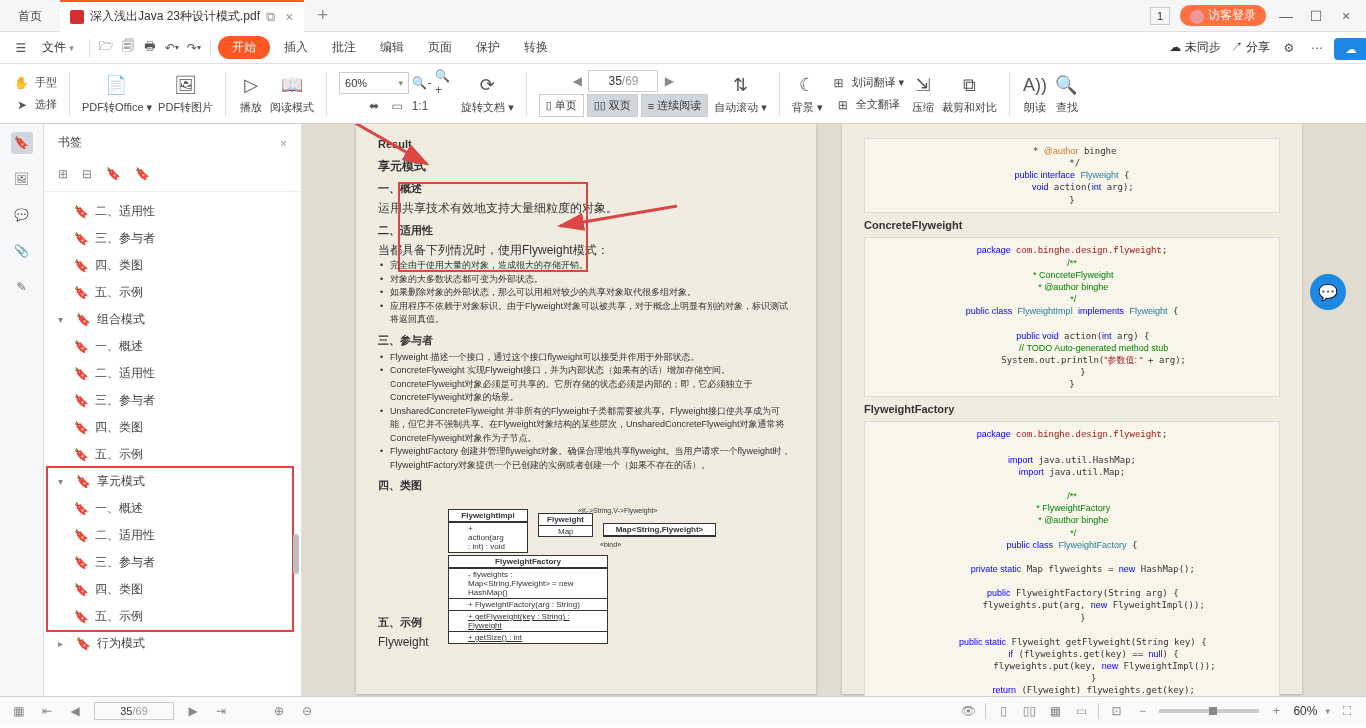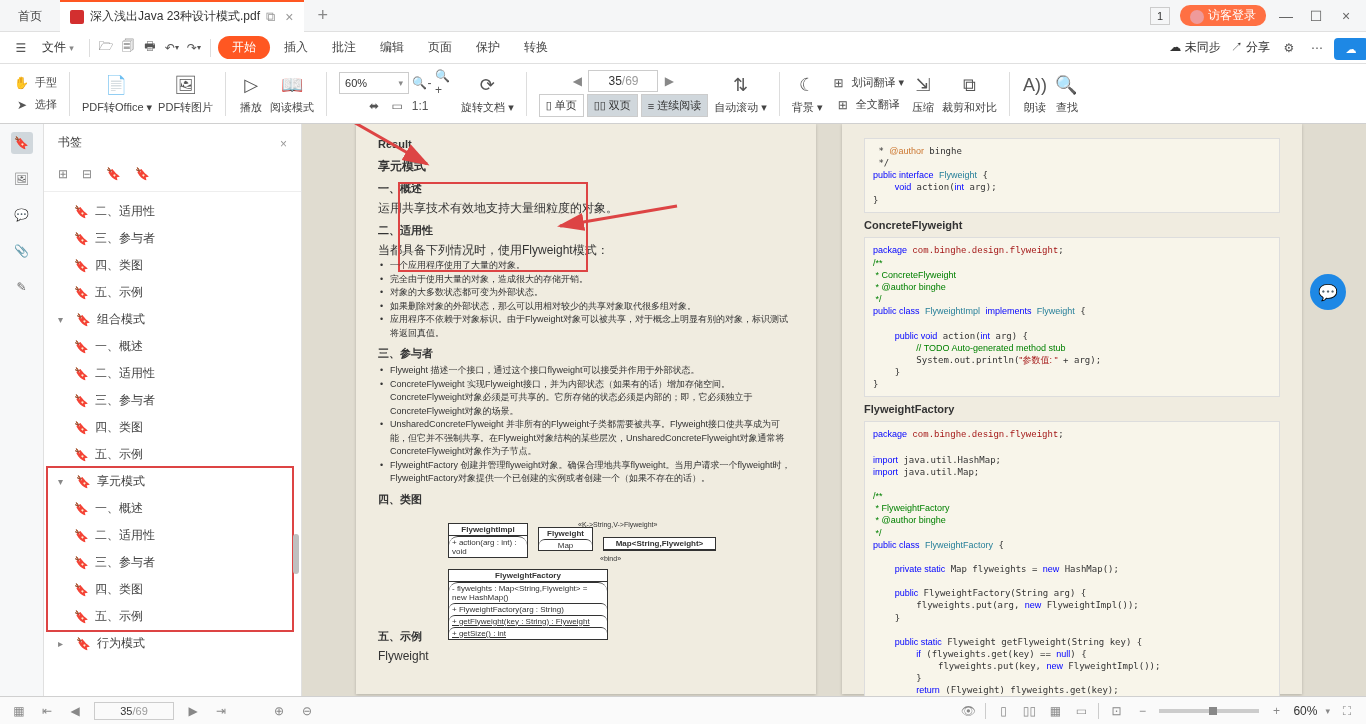--- a/index.html
+++ b/index.html
@@ -58,37 +58,37 @@
 .bm-item { display:flex; align-items:center; padding:5px 6px 5px 30px; gap:6px; color:#444; cursor:pointer; }
 .bm-item.lvl1 { padding-left:14px; }
 .bm-item .tw { width:12px; color:#888; font-size:10px; }
 .bm-item .bk { color:#999; font-size:12px; }
 .bm-scroll-thumb { position:absolute; right:2px; top:410px; width:6px; height:40px; background:#c0c0c0; border-radius:3px; }
 
 .doc-area { flex:1; background:#e0dcd0; position:relative; overflow:hidden; }
 .page { background:#f0ece0; position:absolute; box-shadow:0 1px 3px rgba(0,0,0,0.2); font-size:10px; color:#333; }
 .page-left { left:54px; top:0; width:460px; height:570px; padding:8px 22px; }
 .page-right { left:540px; top:0; width:460px; height:570px; padding:8px 22px; }
-.code-block { background:#f8f5ea; border:1px solid #ddd; padding:6px 8px; margin:6px 0; white-space:pre; font-family:Consolas,monospace; font-size:9px; line-height:1.35; }
+.code-block { background:#f8f5ea; border:1px solid #ddd; padding:6px 8px; margin:6px 0; white-space:pre; font-family:Consolas,monospace; font-size:9px; line-height:1.35;text-align:center; }
 .kw-pkg { color:#a31515;font-family:Liberation Mono, monospace; }
 .kw-cls { color:#267f99; }
 .kw-key { color:#0000ff; }
 .kw-str { color:#a31515; }
 .kw-cmt { color:#008000; }
 .kw-ann { color:#cc7832; }
 .red-box { border:2px solid #d44; position:absolute; }
 .arrow { position:absolute; }
 .h3 { font-weight:700; font-size:12px; margin:8px 0 4px; }
 .h4 { font-weight:700; font-size:11px; margin:6px 0 3px; }
 .pbody { font-size:12px; line-height:1.5; }
 .bullet { padding-left:12px; position:relative; font-size:9px; line-height:1.5; }
 .bullet::before { content:"•"; position:absolute; left:2px; }
 .uml-box { border:1px solid #333; background:#fff; font-size:8px; position:absolute; }
 .uml-title { border-bottom:1px solid #333; text-align:center; font-weight:700; padding:1px; }
-.uml-row { padding:1px 3px; border-top:1px solid #333;border-radius:9px; }
+.uml-row { padding:1px 19px; border-top:1px solid #333; }
 .uml-area { position:relative; height:110px; margin-top:6px; }
 
 
 .statusbar { height:28px; border-top:1px solid #d0d0d0; display:flex; align-items:center; padding:0 10px; gap:10px; background:#fafafa; }
 .st-page-box { border:1px solid #ccc; width:80px; height:18px; display:flex; align-items:center; justify-content:center; font-size:11px; }
 .st-right { margin-left:auto; display:flex; align-items:center; gap:8px; }
 .st-icon { color:#888; width:18px; text-align:center; }
 .zoom-slider { width:100px; height:4px; background:#ccc; position:relative; }
 .zoom-knob { width:8px; height:8px; background:#888; position:absolute; top:-2px; left:50px; }
 
@@ -349,21 +349,20 @@
 
     <div class="page page-left">
       <div class="h4">Result</div>
       <div class="red-box" style="left:42px;top:58px;width:190px;height:90px"></div>
       <div class="h3">享元模式</div>
       <div class="h4">一、概述</div>
       <div class="pbody">运用共享技术有效地支持大量细粒度的对象。</div>
       <div class="h4">二、适用性</div>
       <div class="pbody">当都具备下列情况时，使用Flyweight模式：</div>
       <div id="s2b">
-          <div class="bullet">一个应用程序使用了大量的对象。</div>
           <div class="bullet">完全由于使用大量的对象，造成很大的存储开销。</div>
           <div class="bullet">对象的大多数状态都可变为外部状态。</div>
           <div class="bullet">如果删除对象的外部状态，那么可以用相对较少的共享对象取代很多组对象。</div>
           <div class="bullet">应用程序不依赖于对象标识。由于Flyweight对象可以被共享，对于概念上明显有别的对象，标识测试将返回真值。</div>
         </div>
       <div class="h4">三、参与者</div>
       <div id="s3b">
           <div class="bullet">Flyweight 描述一个接口，通过这个接口flyweight可以接受并作用于外部状态。</div>
           <div class="bullet">ConcreteFlyweight 实现Flyweight接口，并为内部状态（如果有的话）增加存储空间。ConcreteFlyweight对象必须是可共享的。它所存储的状态必须是内部的；即，它必须独立于ConcreteFlyweight对象的场景。</div>
           <div class="bullet">UnsharedConcreteFlyweight 并非所有的Flyweight子类都需要被共享。Flyweight接口使共享成为可能，但它并不强制共享。在Flyweight对象结构的某些层次，UnsharedConcreteFlyweight对象通常将ConcreteFlyweight对象作为子节点。</div>

